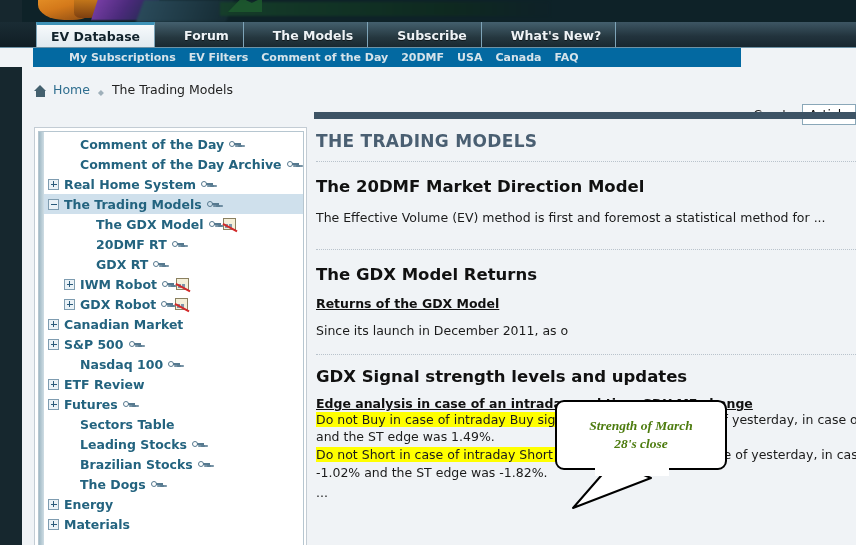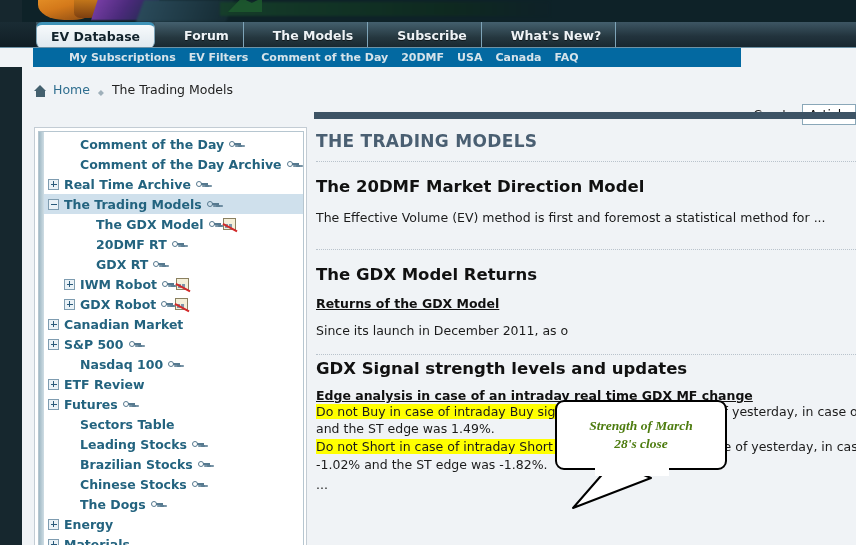--- a/index.html
+++ b/index.html
@@ -117,21 +117,20 @@
     text-shadow: 0 1px 0 rgba(0,0,0,.55);
     cursor: pointer;
     white-space: nowrap;
   }
   .tab + .tab { border-left: none; padding-left: 29px; }
   .tab.active {
     background: linear-gradient(180deg, #f7fafc 0%, #dfe8ee 100%);
     color: #11222b;
     border-top: 3px solid #3f93b8;
     text-shadow: none;
-    border-radius: 6px;
   }
   .tabbar-underline {
     position: absolute;
     left: 0; top: 25px;
     width: 856px; height: 1px;
     background: #6e93a6;
   }
 
   
   .subnav {
@@ -569,21 +568,21 @@
               <span class="label">Comment of the Day</span>
               <span class="key-icon"></span>
             </div>
             <div class="node indent2">
               <span class="nospace"></span>
               <span class="label">Comment of the Day Archive</span>
               <span class="key-icon"></span>
             </div>
             <div class="node indent1">
               <span class="plus expandable"></span>
-              <span class="label">Real Time Archive</span>
+              <span class="label">Real Home System</span>
               <span class="key-icon"></span>
             </div>
             <div class="node indent1 sel">
               <span class="plus"></span>
               <span class="label">The Trading Models</span>
               <span class="key-icon"></span>
             </div>
             <div class="node indent3">
               <span class="nospace"></span>
               <span class="label">The GDX Model</span>
@@ -644,25 +643,20 @@
               <span class="label">Leading Stocks</span>
               <span class="key-icon"></span>
             </div>
             <div class="node indent2">
               <span class="nospace"></span>
               <span class="label">Brazilian Stocks</span>
               <span class="key-icon"></span>
             </div>
             <div class="node indent2">
               <span class="nospace"></span>
-              <span class="label">Chinese Stocks</span>
-              <span class="key-icon"></span>
-            </div>
-            <div class="node indent2">
-              <span class="nospace"></span>
               <span class="label">The Dogs</span>
               <span class="key-icon"></span>
             </div>
             <div class="node indent1">
               <span class="plus expandable"></span>
               <span class="label">Energy</span>
             </div>
             <div class="node indent1">
               <span class="plus expandable"></span>
               <span class="label">Materials</span>
@@ -682,21 +676,21 @@
         <div class="sec-p">The Effective Volume (EV) method is first and foremost a statistical method for ...</div>
 
         <hr class="dotted-hr" style="margin-top:22px">
 
         <div class="sec-h2">The GDX Model Returns</div>
         <div><a class="sec-link">Returns of the GDX Model</a></div>
         <div class="sec-p" style="margin-top:12px">Since its launch in December 2011, as o</div>
 
         <hr class="dotted-hr" style="margin-top:14px">
 
-        <div class="sec-h2" style="margin-top:4px">GDX Signal strength levels and updates</div>
+        <div class="sec-h2" style="margin-top:12px">GDX Signal strength levels and updates</div>
 
         <div class="edge-title">Edge analysis in case of an intraday real time GDX MF change</div>
         <div class="edge-p"><span class="hl">Do not Buy in case of intraday Buy signal,</span><span> because at the close of yesterday, in case of a Buy signal</span></div>
         <div class="edge-p">and the ST edge was 1.49%.</div>
         <div class="edge-p"><span class="hl">Do not Short in case of intraday Short signal,</span><span> because at the close of yesterday, in case of a Short</span></div>
         <div class="edge-p">-1.02% and the ST edge was -1.82%.</div>
         <div class="ellipsis-line">...</div>
 
       </div>
     </div>

